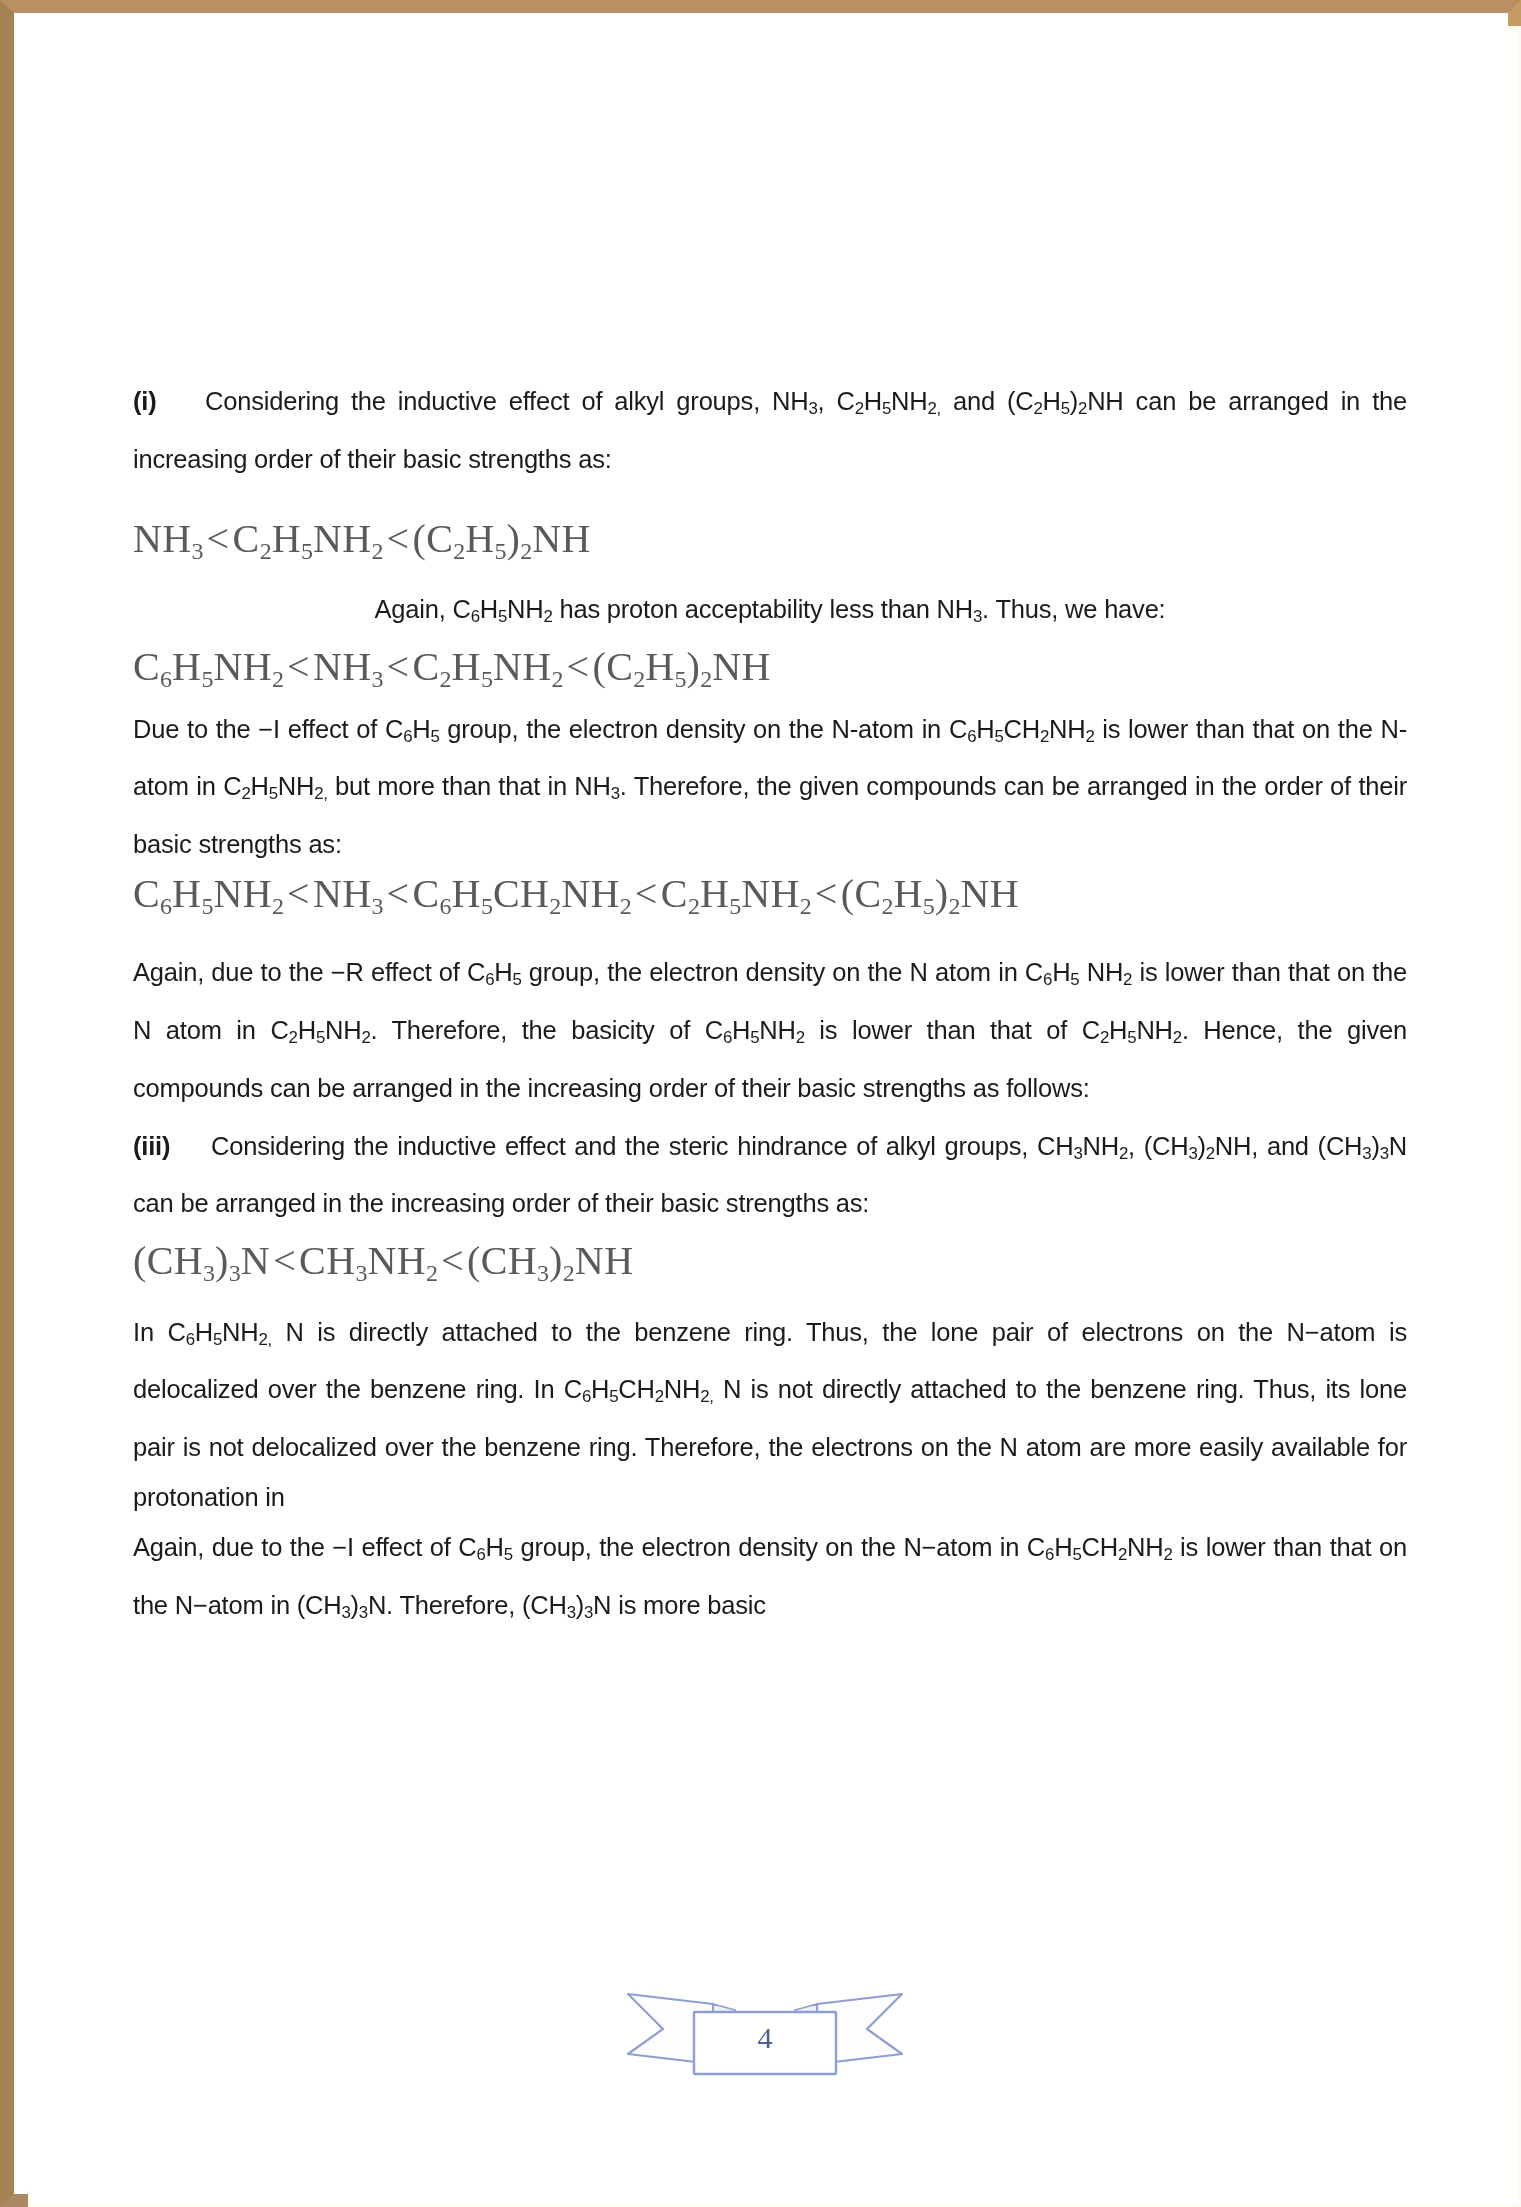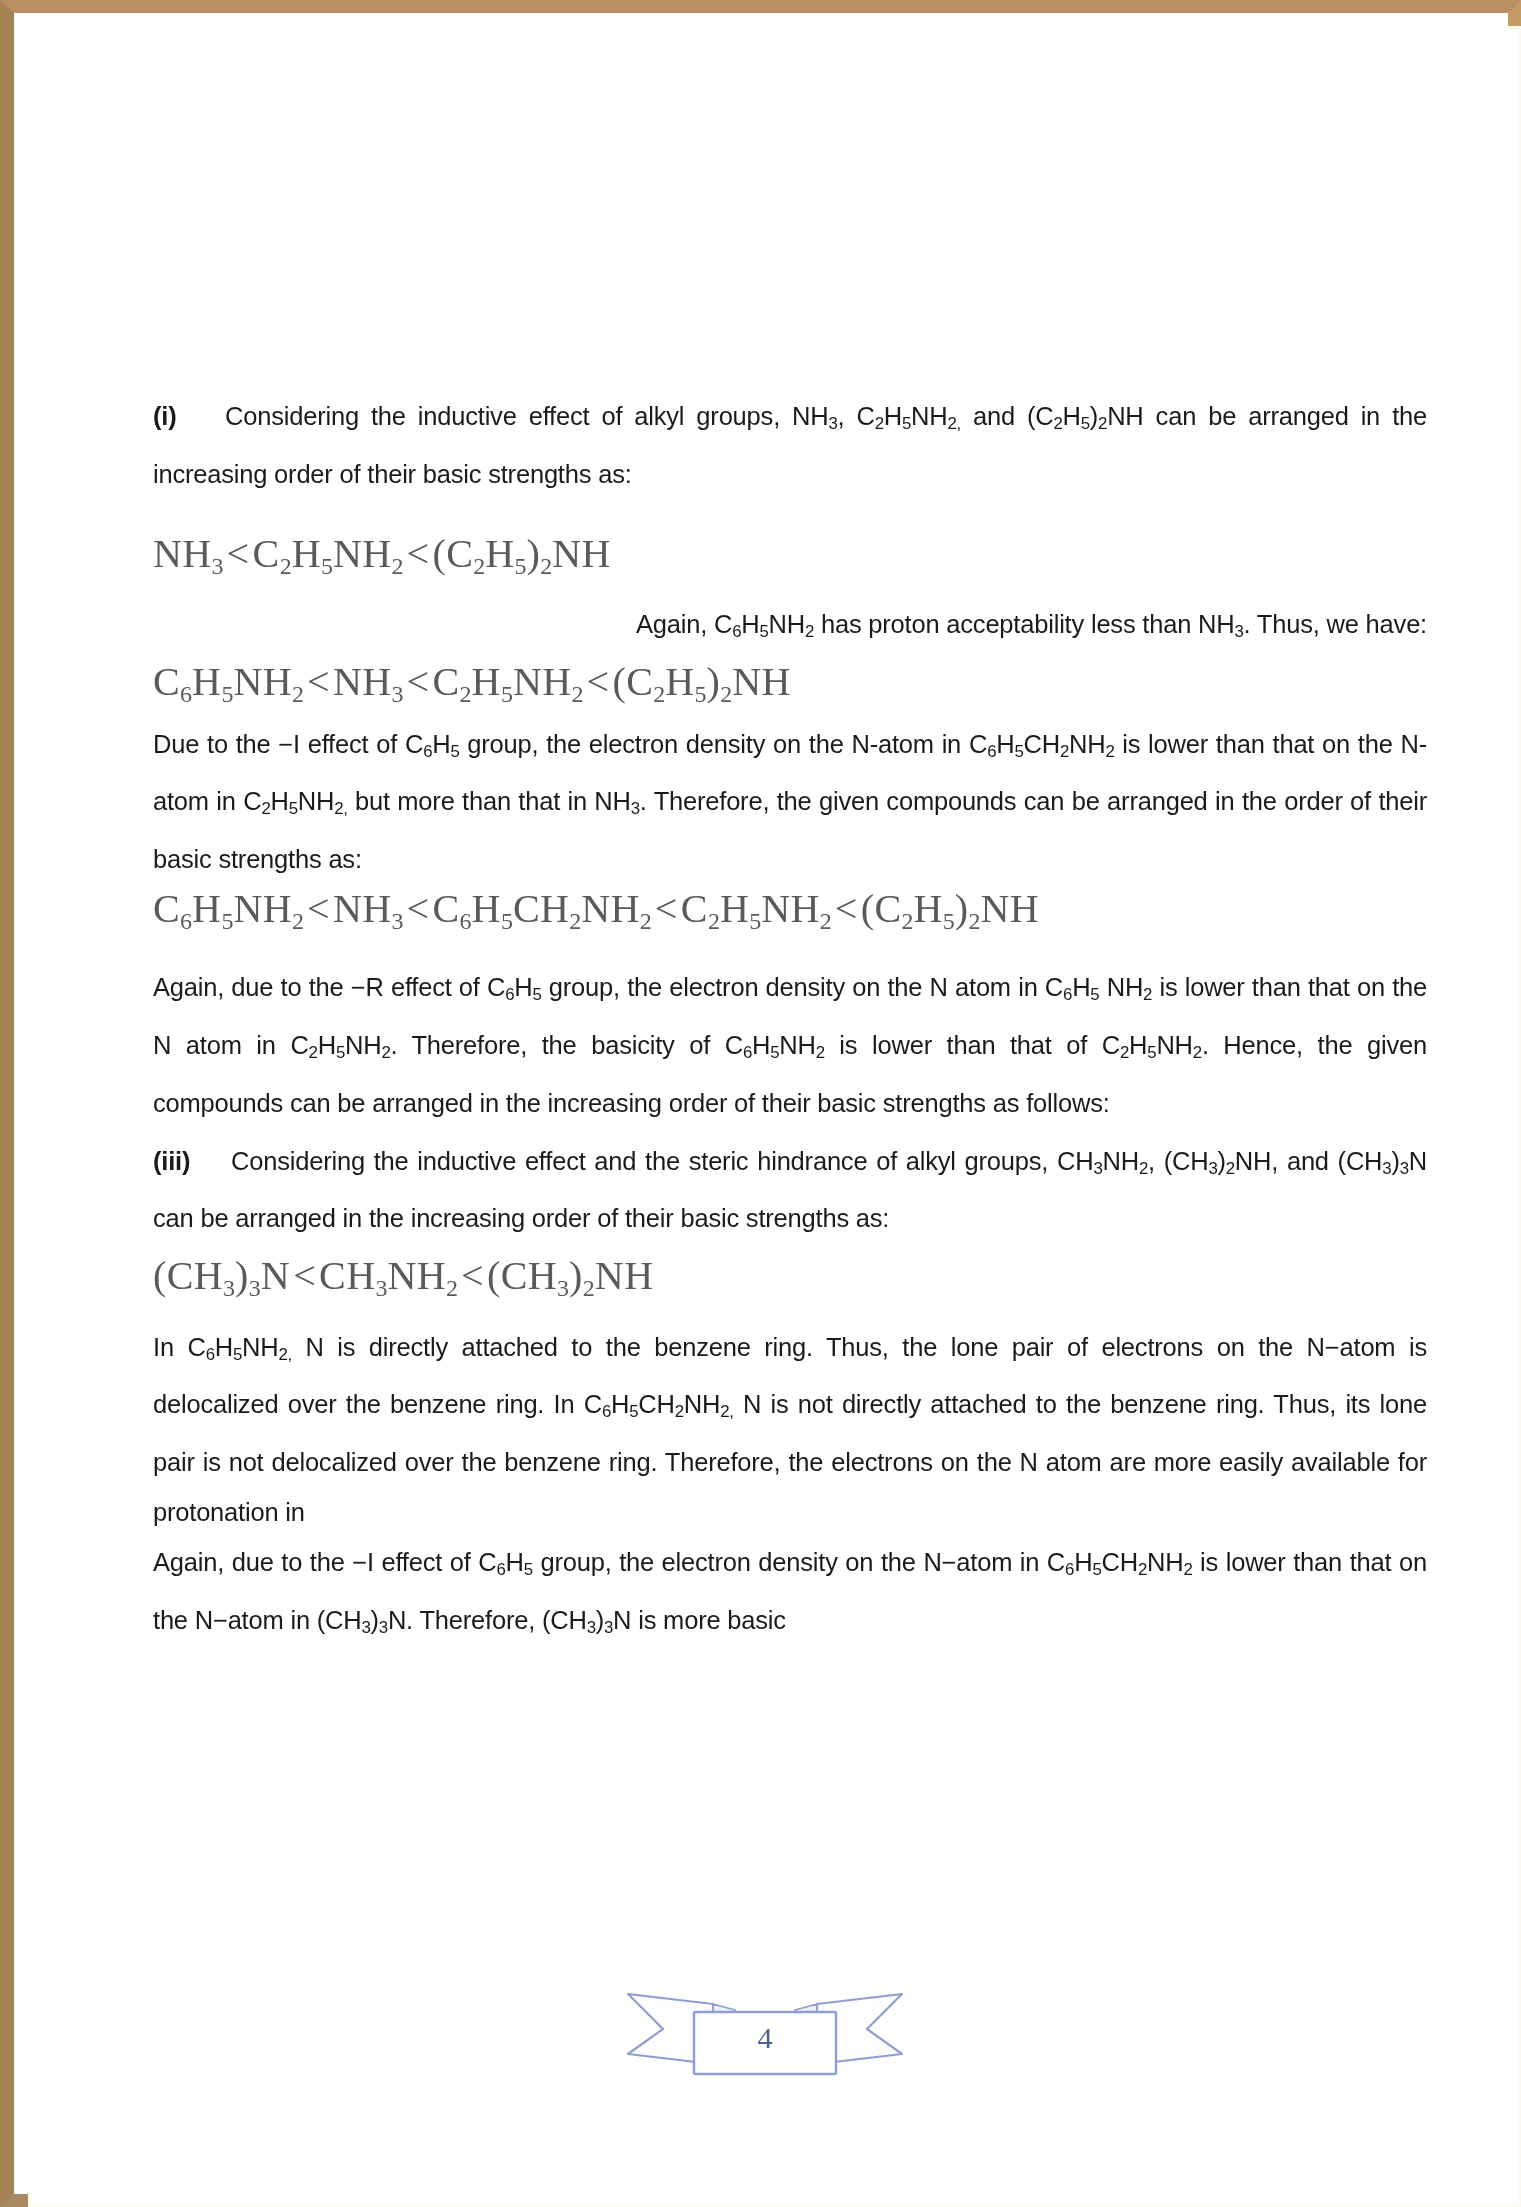--- a/index.html
+++ b/index.html
@@ -44,38 +44,37 @@
     top: 16px;
     width: 1487px;
     height: 2175px;
     background: #ffffff;
     overflow: hidden;
   }
 
   .content {
     position: absolute;
     left: 116px;
-    top: 375px;
+    top: 360px;
     width: 1274px;
-    margin-left: 20px;
   }
 
   
   p.prose {
     margin: 0 0 0 0;
     font-family: "Liberation Sans", sans-serif;
     font-size: 25.5px;
     line-height: 50px;
     color: #1b1b1b;
     text-align: justify;
     text-justify: inter-word;
     letter-spacing: -0.2px;
     -webkit-font-smoothing: antialiased;
   }
-  p.prose.noj { text-align: right; }
+  p.prose.noj { text-align: center; }
 
   .lbl {
     font-weight: bold;
     display: inline-block;
     min-width: 72px;
   }
   .lbl-iii { min-width: 78px; }
 
   sub { font-size: 0.66em; vertical-align: -0.22em; letter-spacing: -0.3px; }
 

